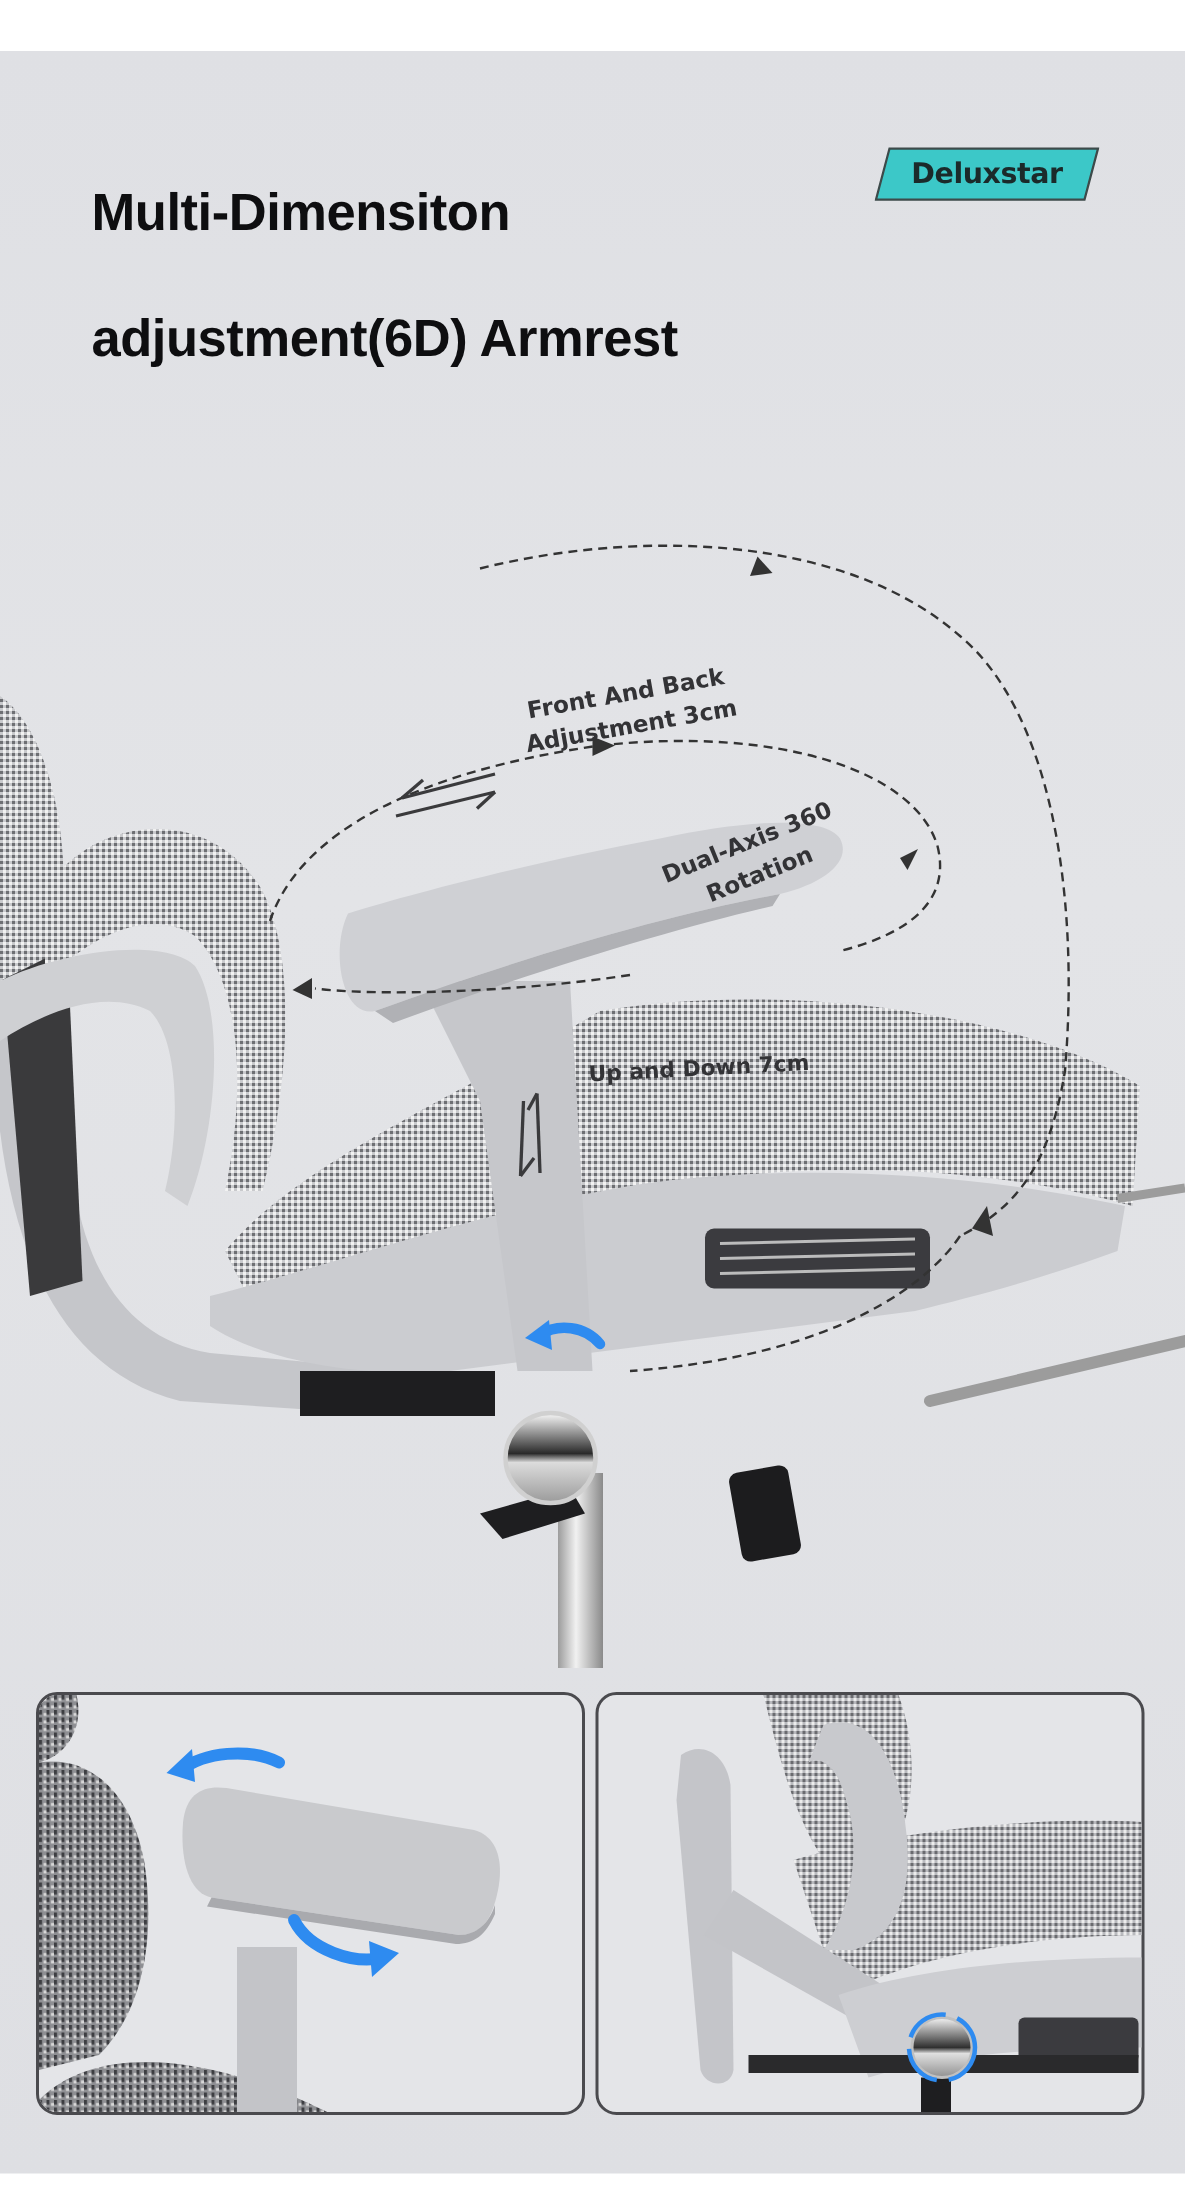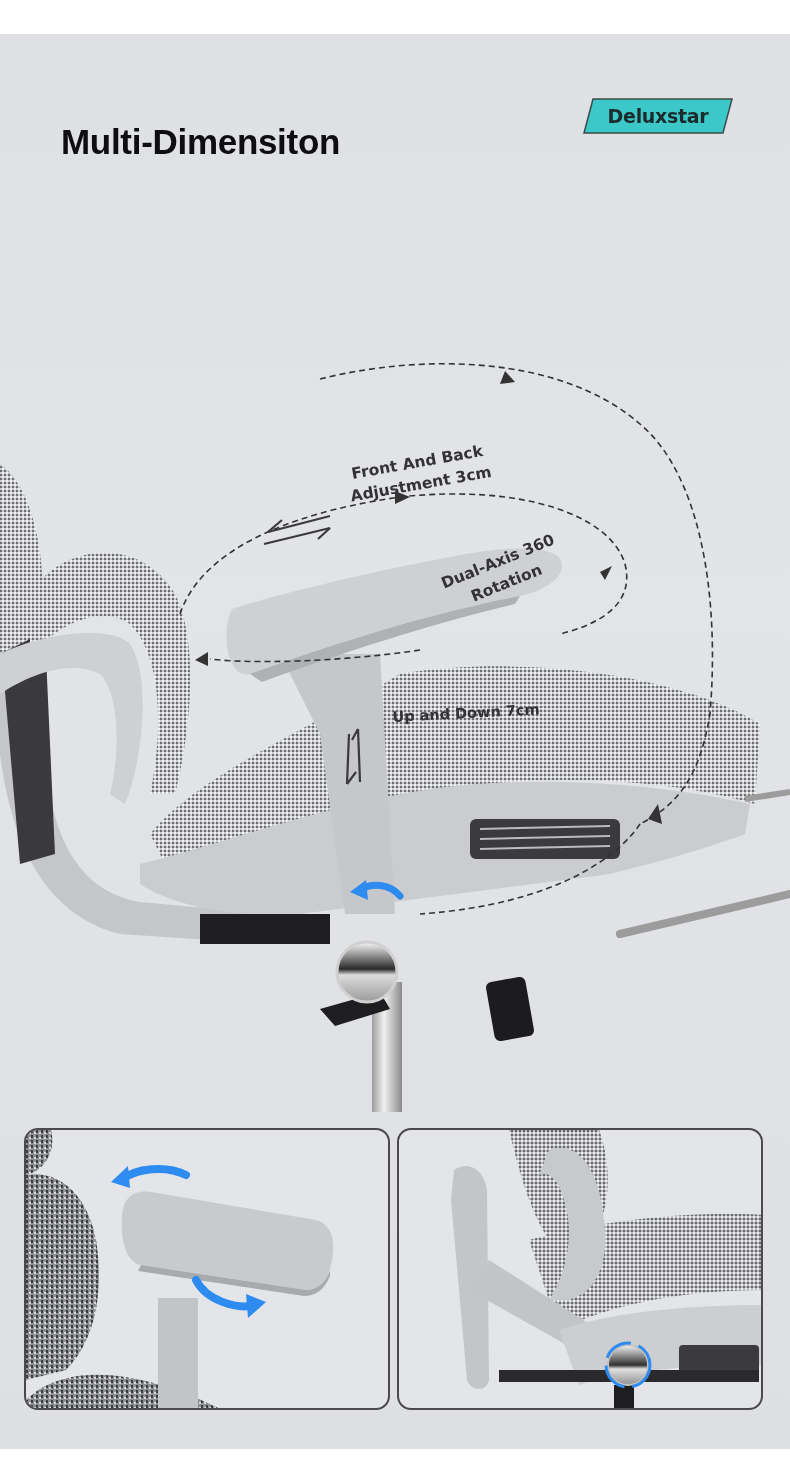--- a/index.html
+++ b/index.html
@@ -107,20 +107,21 @@
     <g stroke="#3a3a3c" stroke-width="2.2" fill="none">
       <path d="M349,700 L347,750"></path>
         <path d="M347,750 L356,738"></path>
       <path d="M358,695 L360,748"></path>
         <path d="M358,695 L352,706"></path>
     </g>
   </svg>
 
   <div class="title">
     <div>Multi-Dimensiton</div>
+    <div>adjustment(6D) Armrest</div>
   </div>
 
   <div class="logo">
     <svg width="150" height="36" viewBox="0 0 150 36">
       <path d="M10,1 L149,1 L140,35 L1,35 z" fill="#3cc8c8" stroke="#3d4a4a" stroke-width="1.5"></path>
     </svg>
     <span>Deluxstar</span>
   </div>
 
   <div class="label lbl-fb">

